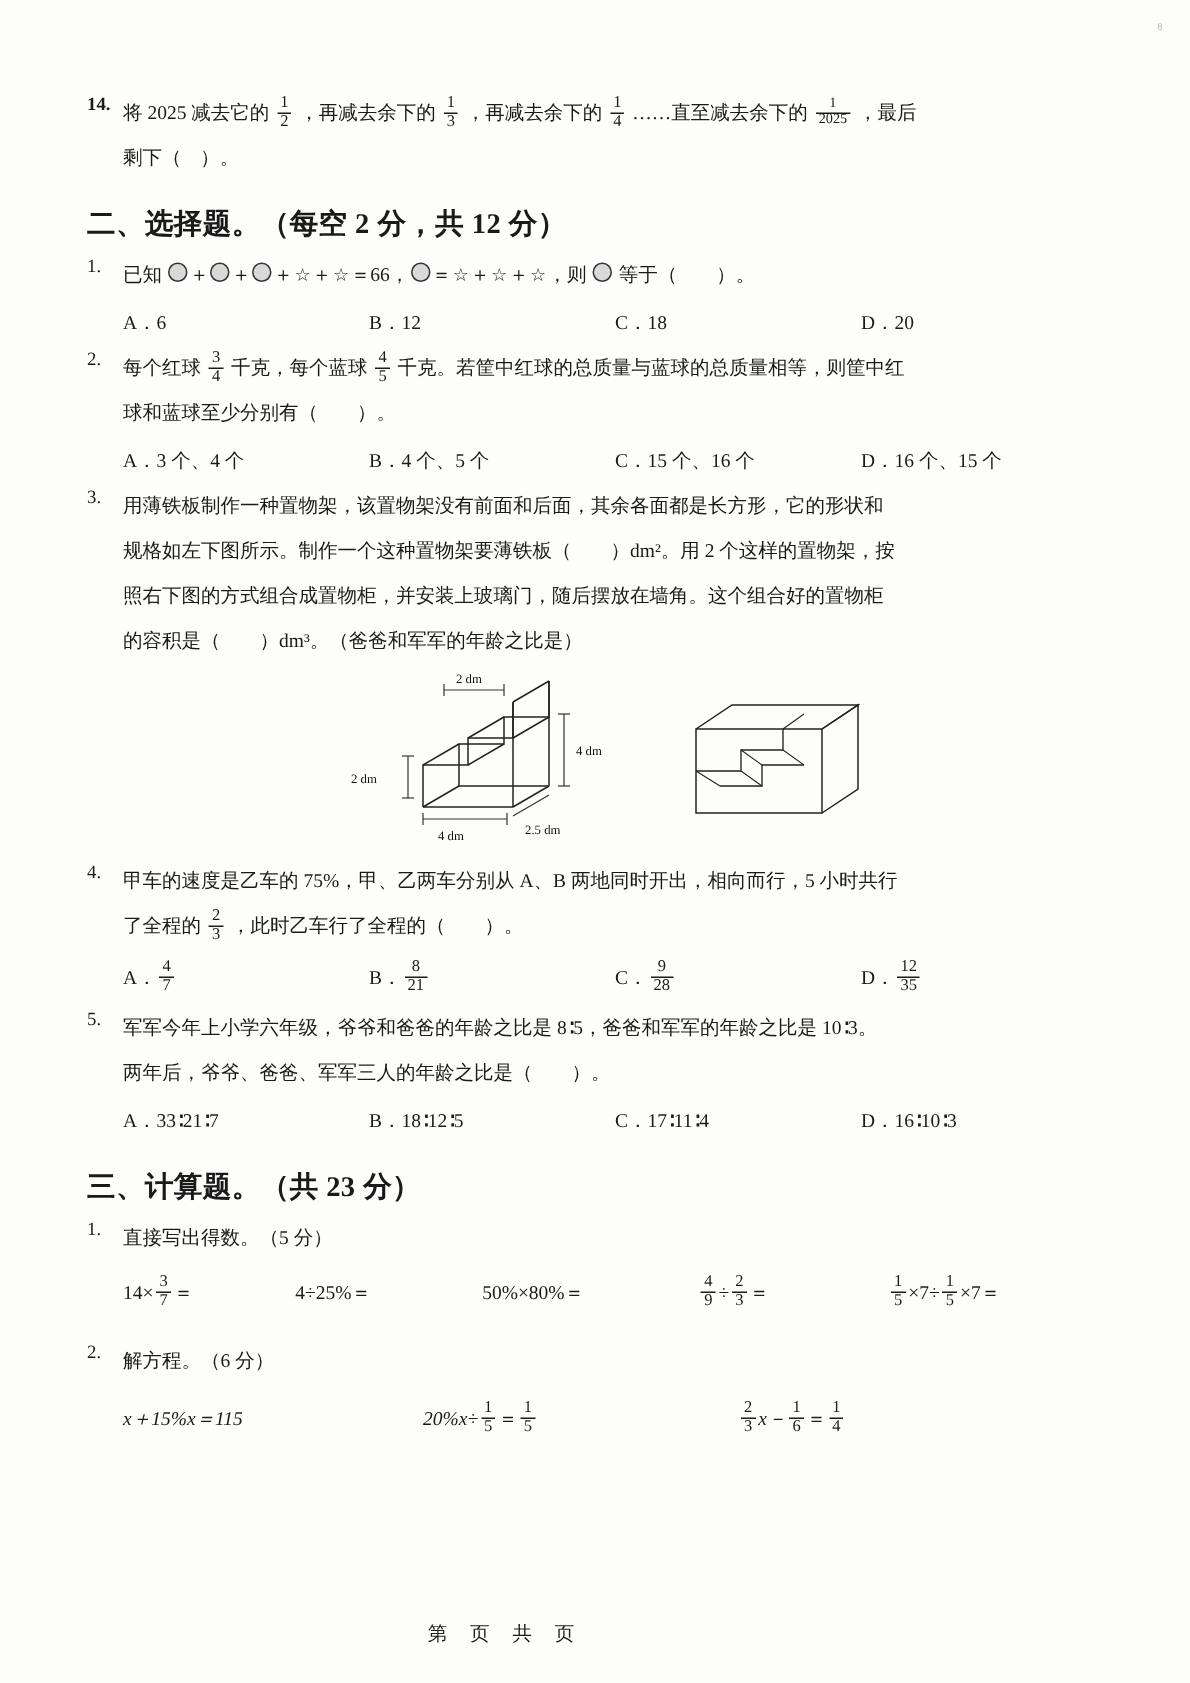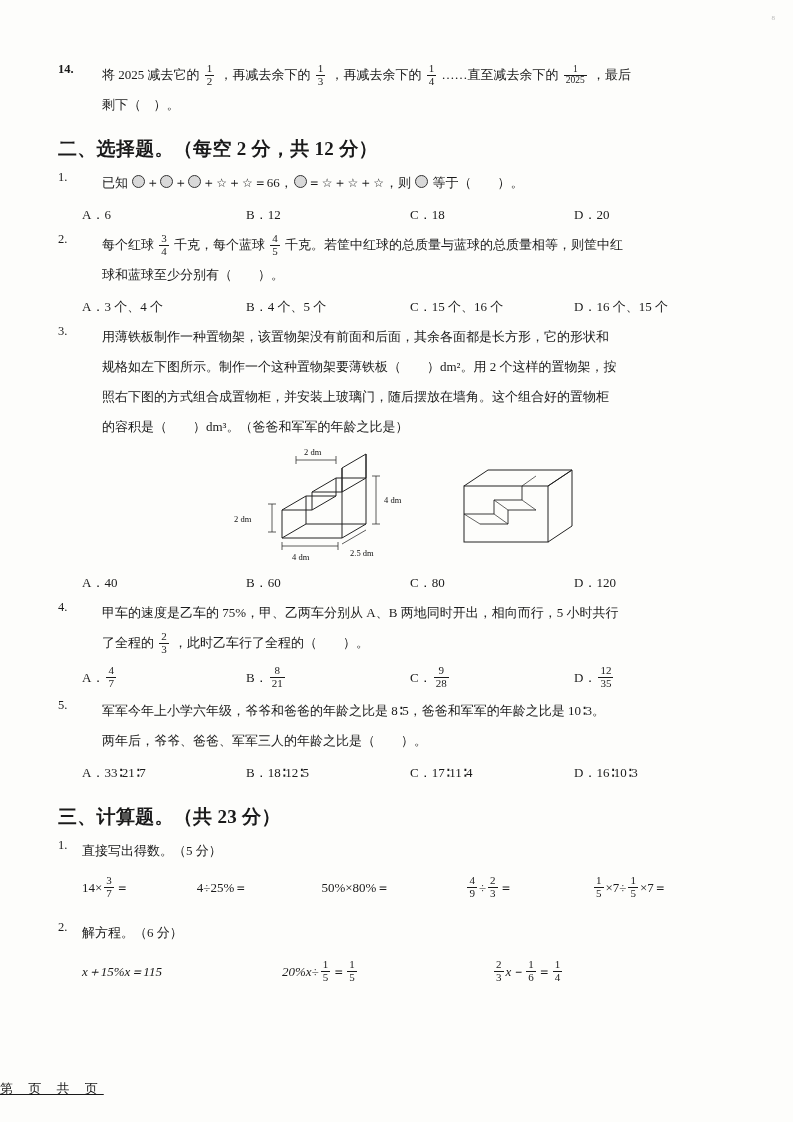--- a/index.html
+++ b/index.html
@@ -39,21 +39,21 @@
     font-size: 13px;
     line-height: 30px;
     flex: 1;
   }
   .section-head {
     font-weight: bold;
     font-size: 19px;
     margin: 16px 0 6px 0;
     letter-spacing: 0.3px;
   }
-  .q-block { margin-top: 6px; gap: 20px; }
+  .q-block { margin-top: 6px; }
 
   
   .frac {
     display: inline-block;
     vertical-align: middle;
     text-align: center;
     font-size: 11px;
     line-height: 1.05;
     margin: 0 2px;
     position: relative;
@@ -121,24 +121,24 @@
   }
   .eq-row .cell { display: flex; align-items: center; }
   .e1 { width: 200px; text-align: center; }
   .e2 { width: 210px; }
 
   .footer {
     position: absolute;
     bottom: 24px;
     left: 0;
     width: 674px;
+    text-align: center;
     font-size: 13px;
     letter-spacing: 6px;
     color: #1a1a1a;
-    text-decoration: underline;
   }
   .corner-mark {
     position: absolute;
     right: 18px;
     top: 14px;
     font-size: 7px;
     color: #b9b9b9;
   }
   .ital { font-style: italic; font-family: "Liberation Serif", serif; }
   .sp { display:inline-block; width: 6px; }
@@ -296,26 +296,20 @@
             <line x1="6" y1="50" x2="22" y2="60" stroke-width="0.7"></line>
             <line x1="36" y1="50" x2="50" y2="60" stroke-width="0.7"></line>
             <line x1="36" y1="36" x2="50" y2="46" stroke-width="0.7"></line>
             <line x1="64" y1="36" x2="78" y2="46" stroke-width="0.7"></line>
             <line x1="64" y1="22" x2="78" y2="12" stroke-width="0.7"></line>
           </g>
         </svg>
       </div>
     </div>
 
-    <div class="choices">
-      <div>A．40</div>
-      <div>B．60</div>
-      <div>C．80</div>
-      <div>D．120</div>
-    </div>
 
     <div class="row q-block">
       <div class="num plain">4.</div>
       <div class="body-text">
         <span>甲车的速度是乙车的 75%，甲、乙两车分别从 A、B 两地同时开出，相向而行，5 小时共行</span><br>
         <span>了全程的</span>
         <span class="frac">
           <span class="n">2</span>
           <span class="d">3</span>
         </span>

